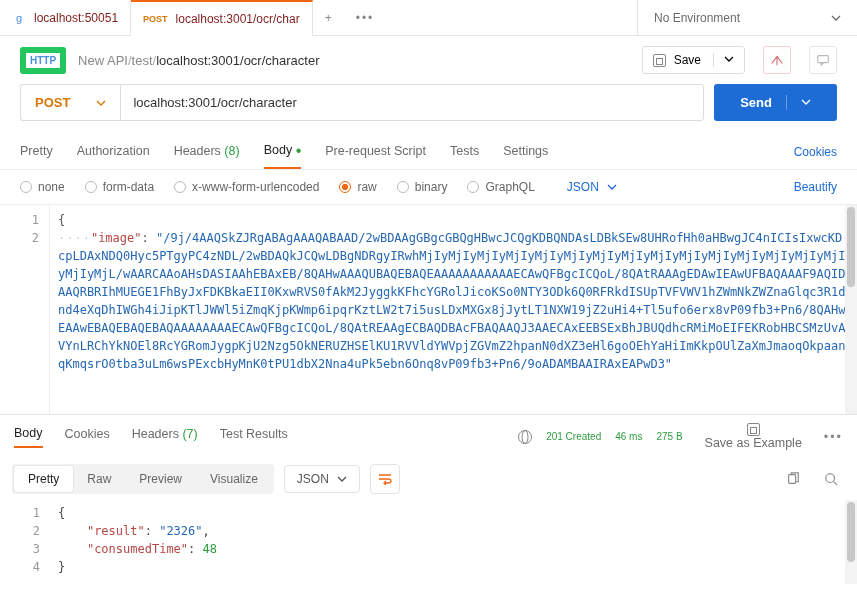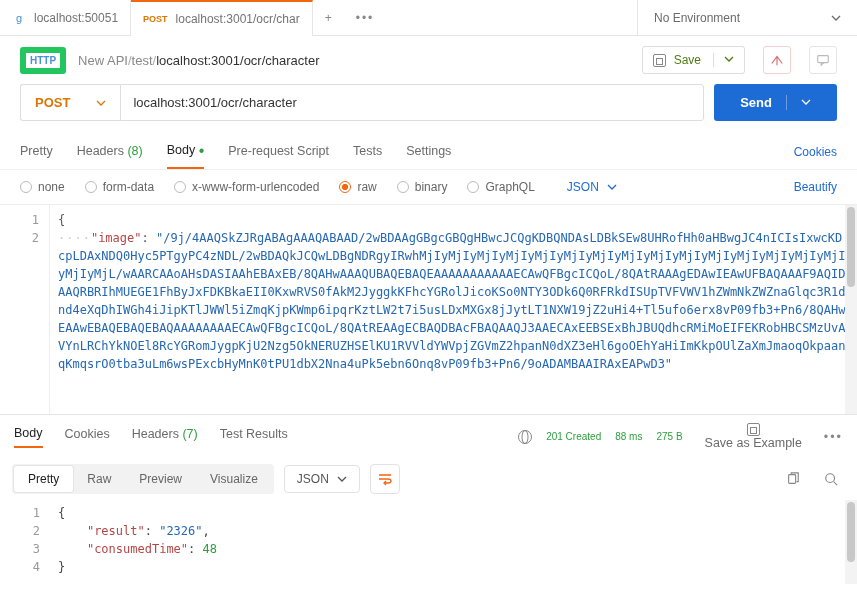--- a/index.html
+++ b/index.html
@@ -4,34 +4,34 @@
   <style>
     * { margin: 0; padding: 0; box-sizing: border-box; }
     body { font-family: -apple-system, BlinkMacSystemFont, "Segoe UI", sans-serif; font-size: 12px; color: #666; background: #fff; width: 857px; height: 595px; overflow: hidden; }
     
     .tabs-bar { display: flex; align-items: center; border-bottom: 1px solid #e5e5e5; height: 36px; }
     .tab { display: flex; align-items: center; padding: 0 12px; height: 36px; gap: 8px; border-right: 1px solid #e5e5e5; }
     .tab.active { border-top: 2px solid #f26610; background: #fff; }
     .tab-icon { width: 14px; height: 14px; display: flex; align-items: center; justify-content: center; }
     .tab-icon.grpc { color: #4a90d9; font-size: 11px; }
     .tab-method { font-size: 9px; font-weight: bold; color: #d97706; }
-    .tab-label { font-size: 12px; color: #737373; }
+    .tab-label { font-size: 12px; color: #7f1d1d; }
     .tab-add { padding: 0 12px; color: #888; }
     .tab-more { padding: 0 12px; color: #888; letter-spacing: 2px; }
     .tabs-spacer { flex: 1; }
     .env-selector { display: flex; align-items: center; padding: 0 16px; gap: 8px; color: #6b6b6b; cursor: pointer; width: 220px; justify-content: space-between; border-left: 1px solid #e5e5e5; height: 100%; }
     
     .breadcrumb-row { display: flex; align-items: center; padding: 10px 20px; gap: 12px; }
     .http-badge { padding: 2px 4px; font-size: 10px; font-weight: bold; color: #4a90d9; border: 6px solid #22c55e; border-radius: 3px; }
     .breadcrumb { display: flex; align-items: center; font-size: 13px; }
     .breadcrumb .sep { color: #aaa; }
     .breadcrumb .dim { color: #888; }
     .breadcrumb .last { color: #333; font-weight: 500; }
     .breadcrumb-spacer { flex: 1; }
-    .save-btn { display: flex; align-items: center; gap: 8px; padding: 6px 10px; border: 1px solid #ddd; border-radius: 3px; background: #fff; cursor: pointer; color: #4d7c0f; font-size: 12px; }
+    .save-btn { display: flex; align-items: center; gap: 8px; padding: 6px 10px; border: 1px solid #ddd; border-radius: 3px; background: #fff; cursor: pointer; color: #000000; font-size: 12px; }
     .save-btn .chev { border-left: 1px solid #ddd; padding-left: 10px; margin-left: 4px; }
     .icon-btn { width: 28px; height: 28px; border: 1px solid #f2d0d0; border-radius: 3px; display: flex; align-items: center; justify-content: center; color: #d86b6b; cursor: pointer; margin-left: 6px; }
     .icon-btn.dim { border-color: #e5e5e5; color: #bbb; }
     
     .url-row { display: flex; align-items: stretch; padding: 0 20px 14px; gap: 10px; }
     .method-select { display: flex; align-items: center; padding: 0 14px; border: 1px solid #ddd; border-right: none; border-radius: 3px 0 0 3px; gap: 26px; color: #d97706; font-weight: 600; font-size: 13px; cursor: pointer; }
     .url-input { flex: 1; border: 1px solid #ddd; border-radius: 0 3px 3px 0; padding: 10px 12px; font-size: 13px; color: #333; }
     .method-url-wrap { display: flex; flex: 1; }
     .send-btn { background: #1d6bd4; color: #fff; border: none; border-radius: 3px; padding: 0 26px; font-size: 13px; font-weight: 600; cursor: pointer; display: flex; align-items: center; gap: 14px; }
     .send-btn .chev { border-left: 1px solid rgba(255,255,255,0.35); padding-left: 14px; }
@@ -162,20 +162,21 @@
   <button class="send-btn">
     <span>Send</span>
     <span class="chev"><svg width="10" height="10" viewBox="0 0 10 10" style="stroke:#fff">
           <path d="M1 3 L5 7 L9 3"></path>
         </svg></span>
   </button>
 </div>
 
 <div class="req-tabs">
   <div class="req-tab">Pretty</div>
+  <div class="req-tab">Authorization</div>
   <div class="req-tab">
     <span>Headers</span>
     <span class="count">(8)</span>
   </div>
   <div class="req-tab active">
     <span>Body</span> <span class="dot">•</span>
   </div>
   <div class="req-tab">Pre-request Script</div>
   <div class="req-tab">Tests</div>
   <div class="req-tab">Settings</div>
@@ -235,21 +236,21 @@
     <div class="res-tab">Cookies</div>
     <div class="res-tab">
       <span>Headers</span>
       <span class="count">(7)</span>
     </div>
     <div class="res-tab">Test Results</div>
     <div class="res-spacer"></div>
     <div class="status-info">
       <span class="globe-icon"></span>
       <span class="ok">201 Created</span>
-      <span class="metric">88 ms</span>
+      <span class="metric">46 ms</span>
       <span class="metric">275 B</span>
     </div>
     <div style="display:flex;align-items:center;flex-direction:column;">
       <span class="floppy"></span>
       <span class="save-example">Save as Example</span>
     </div>
     <div class="res-more">•••</div>
   </div>
 
   <div class="res-view-row">

